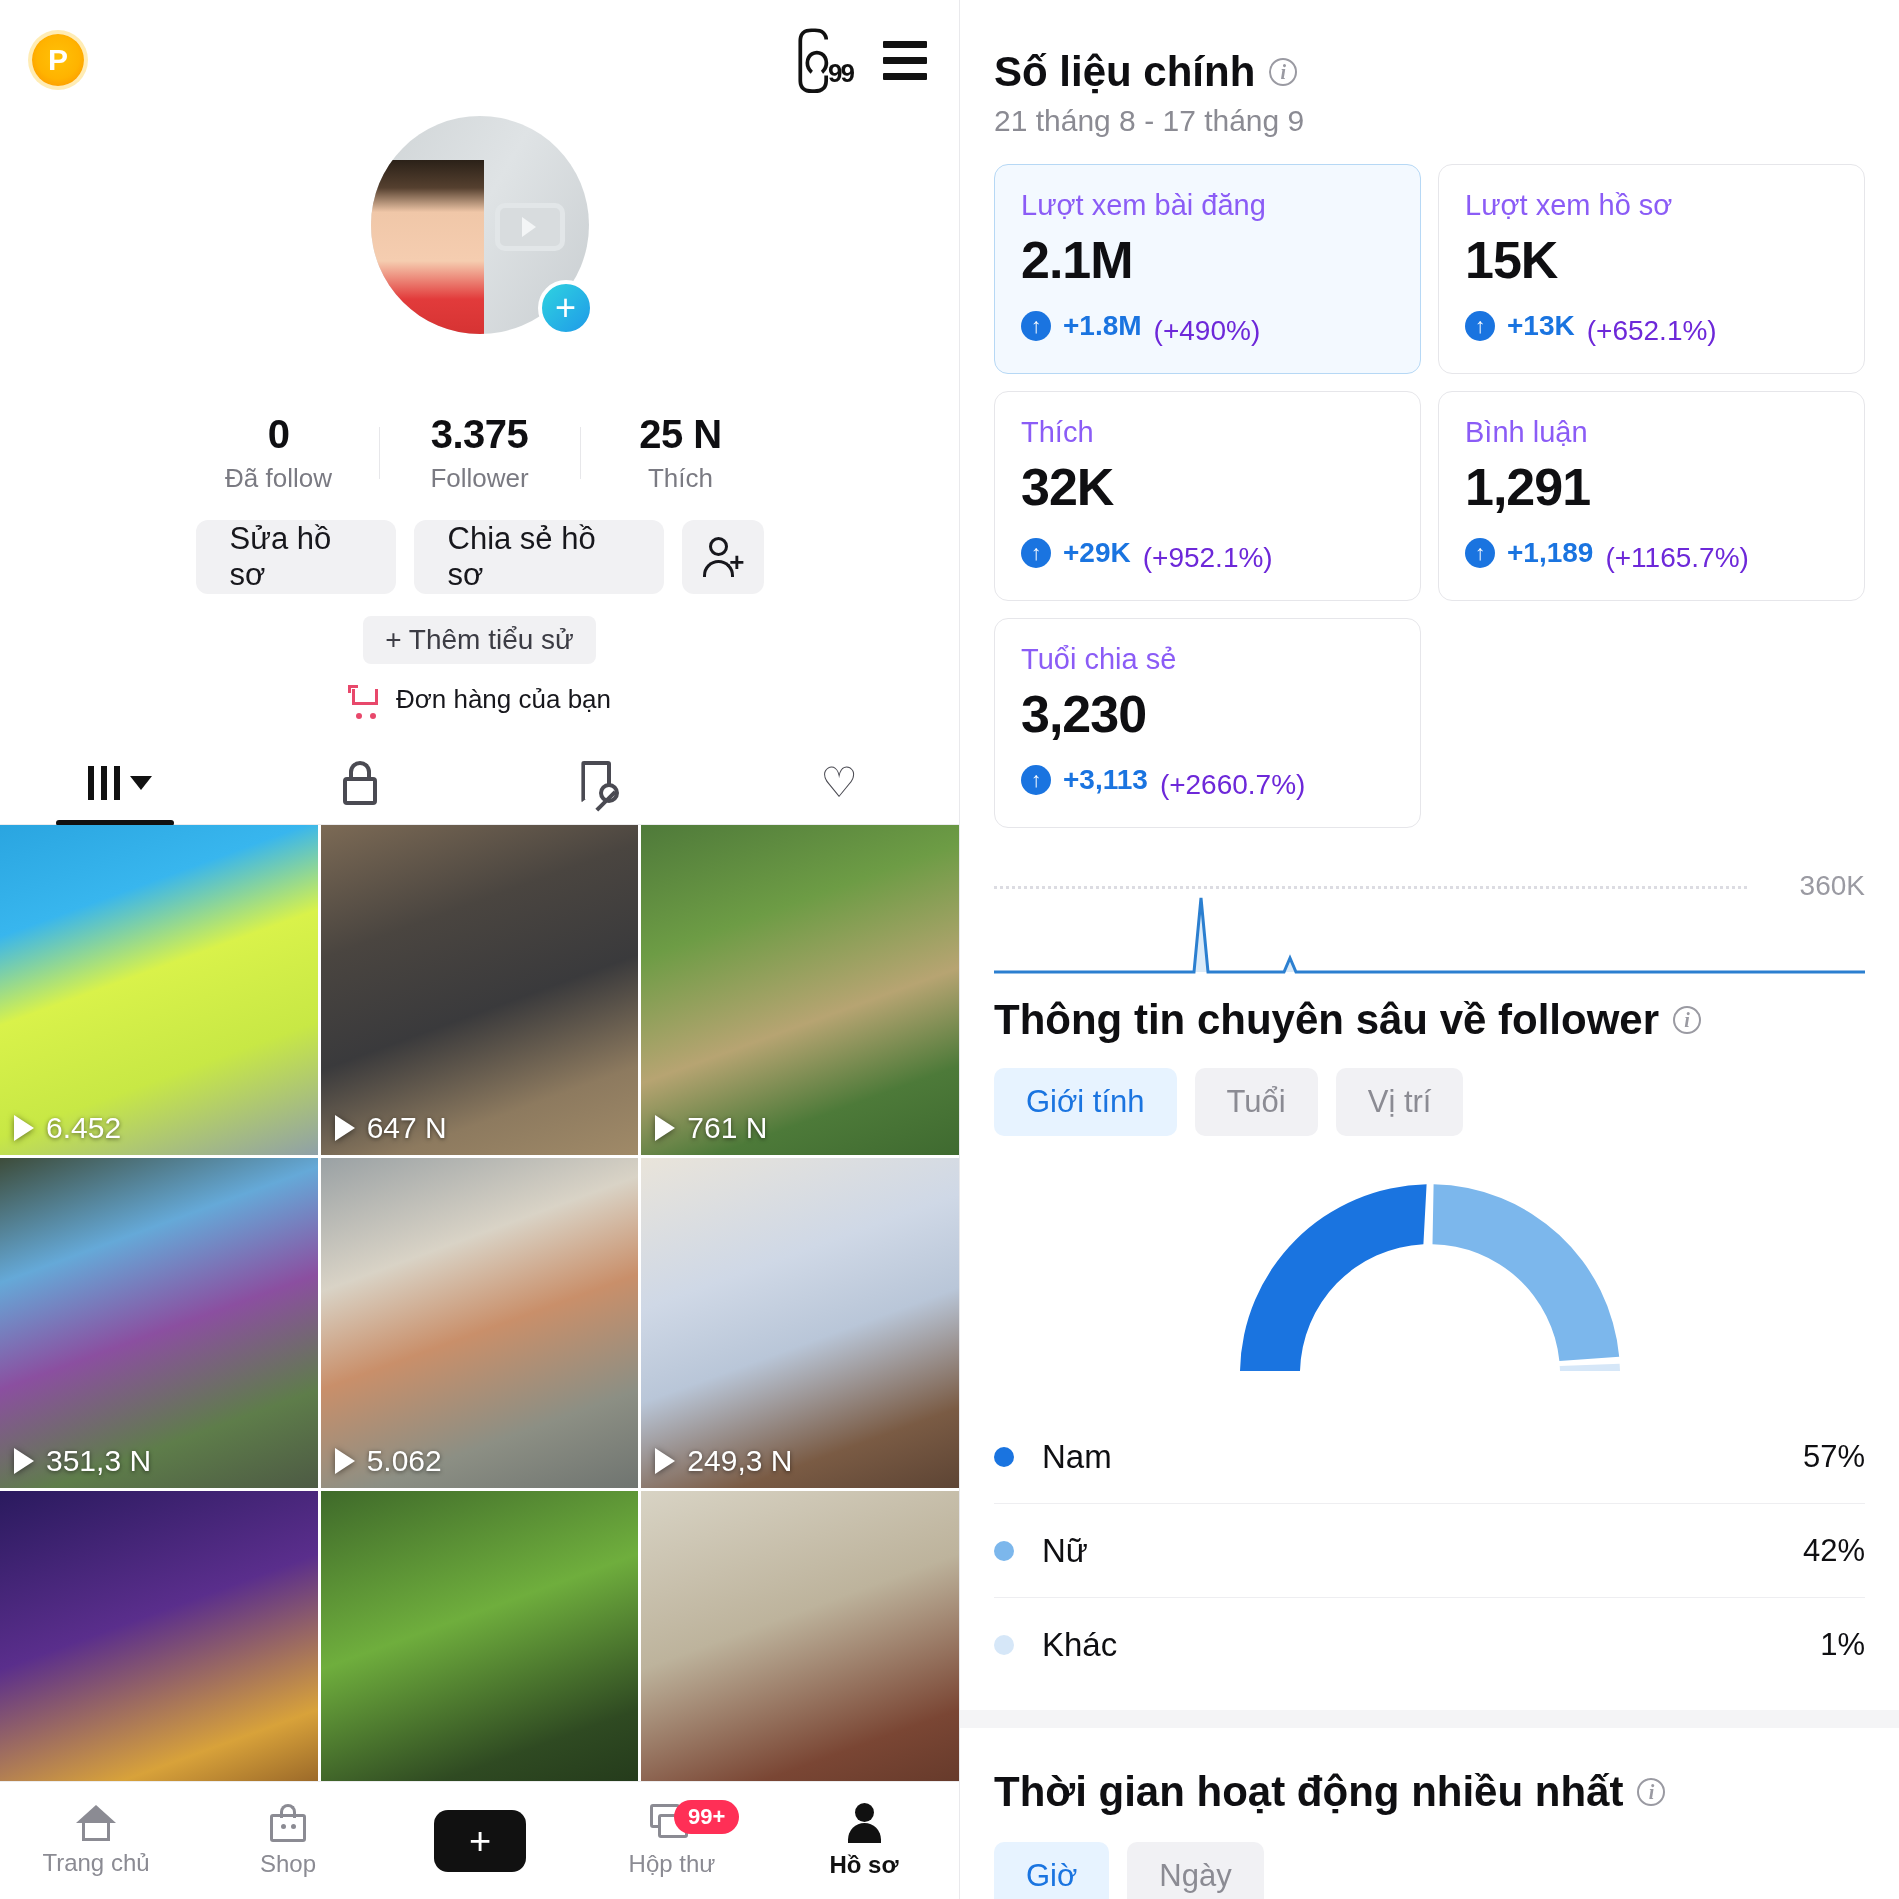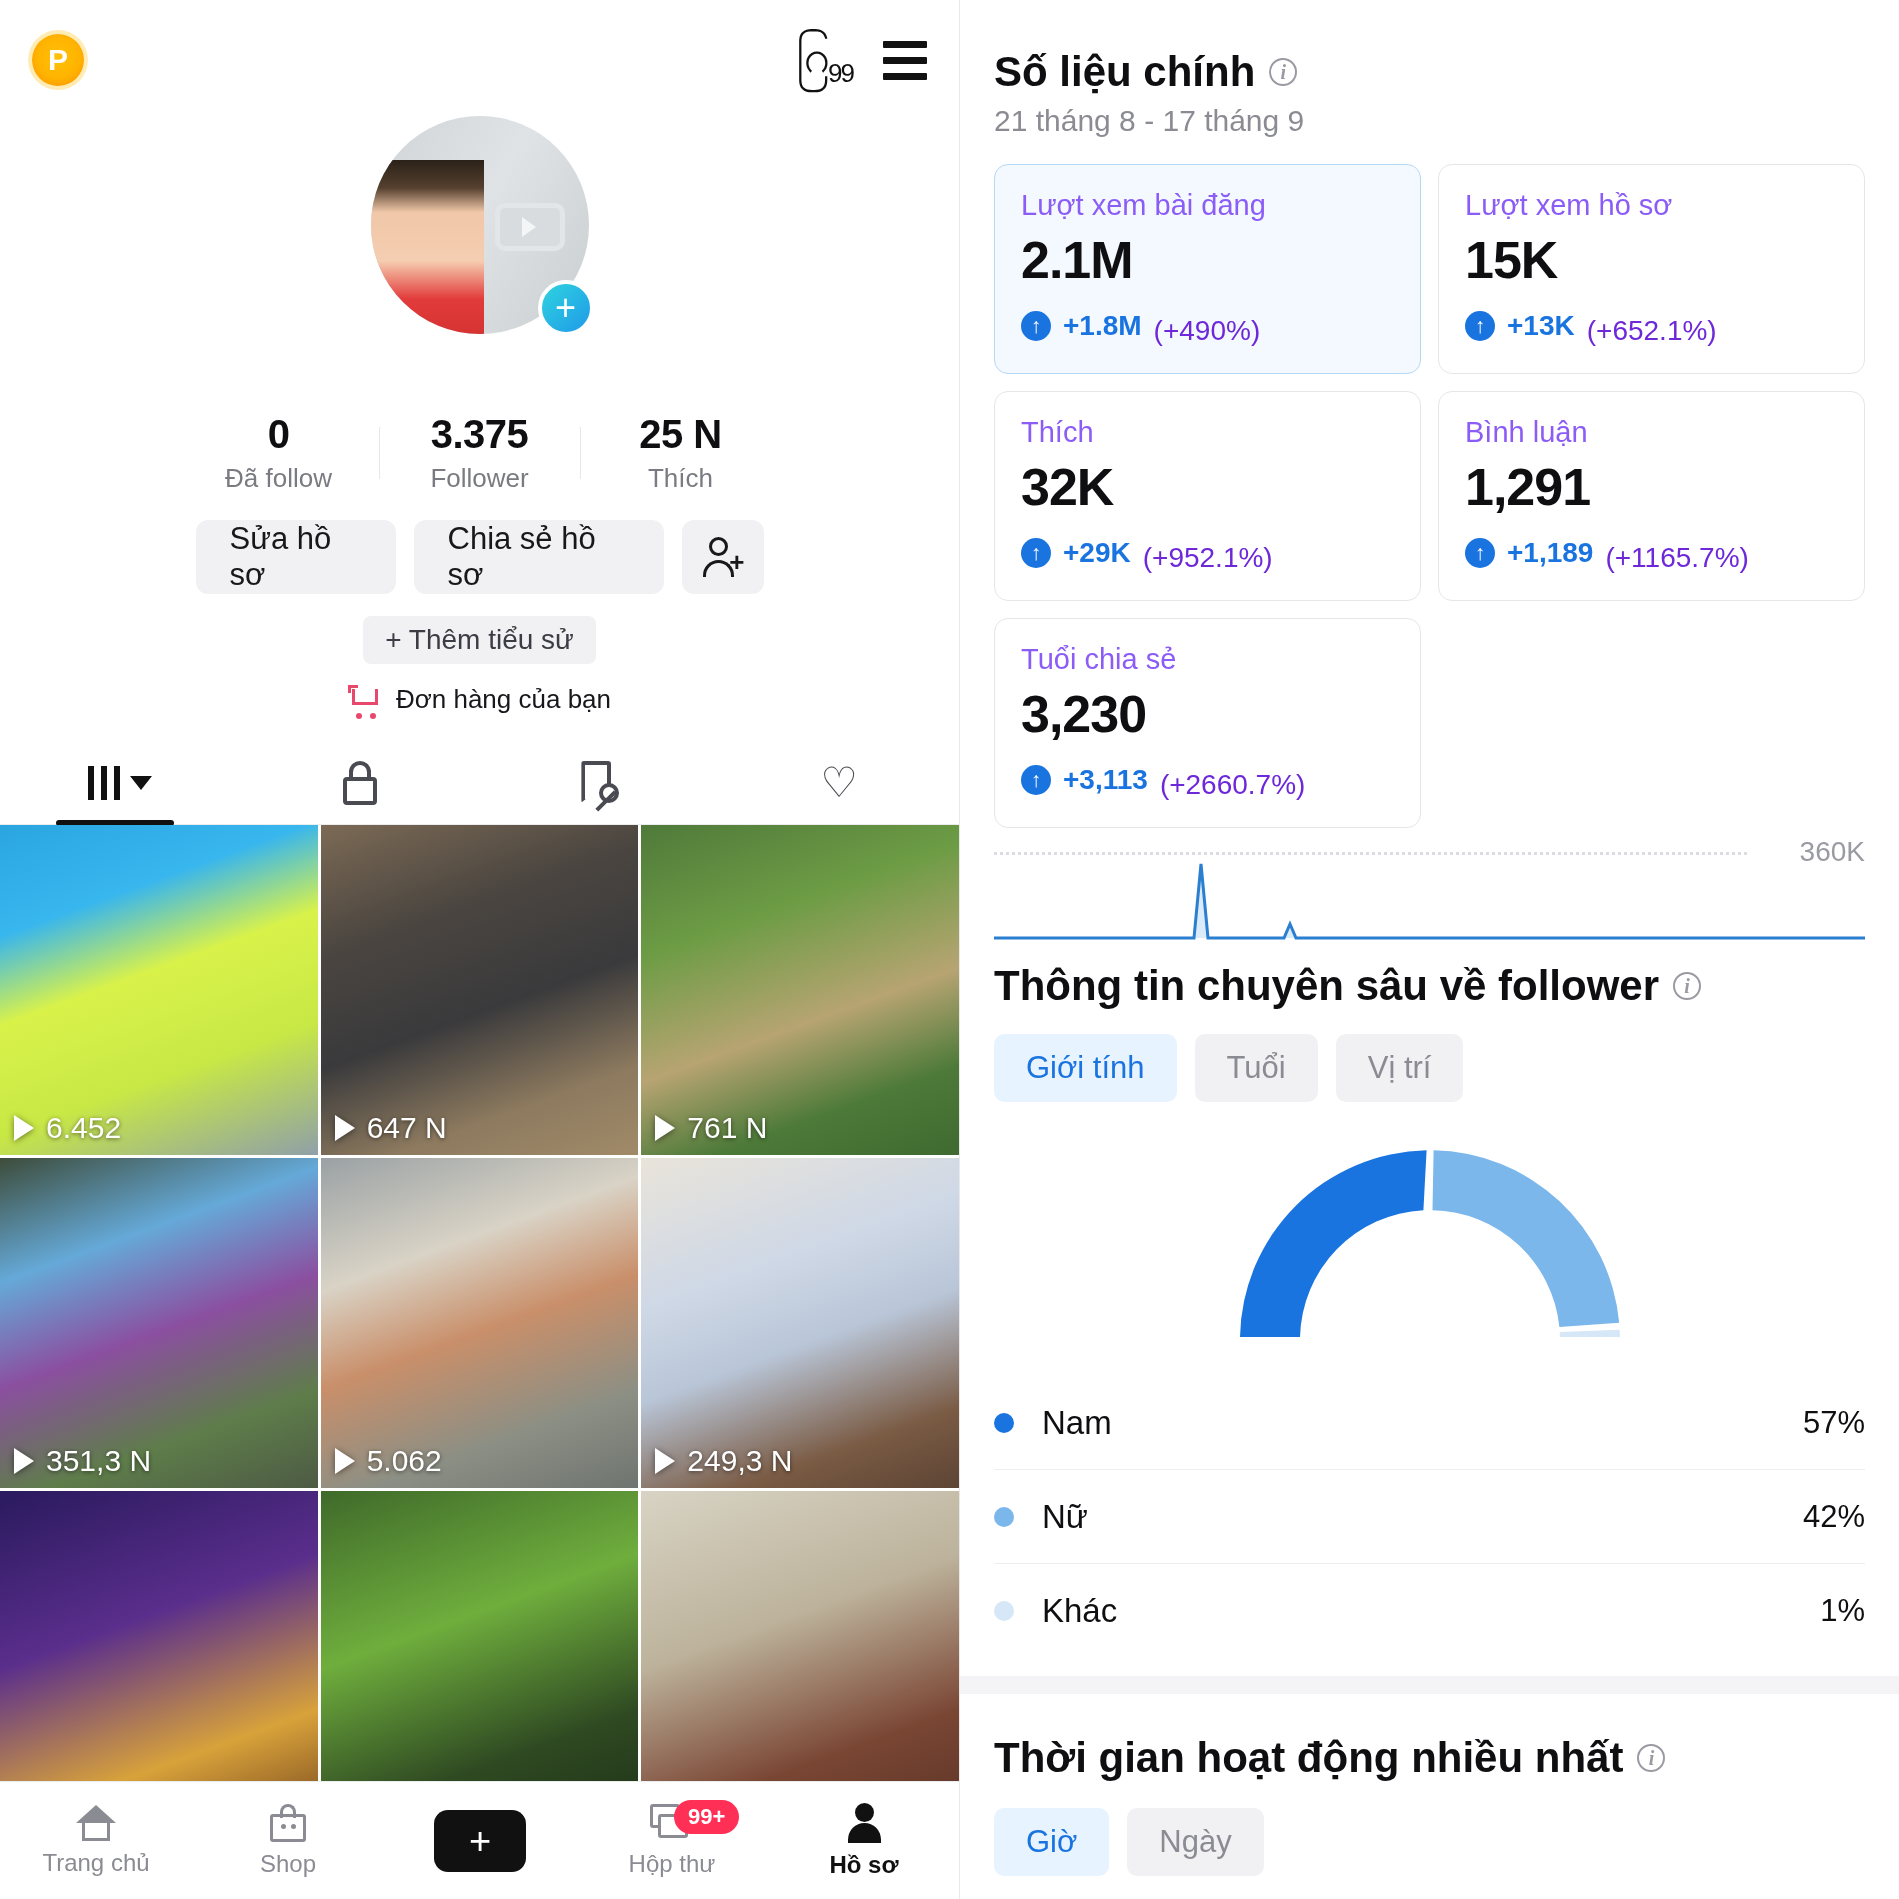--- a/index.html
+++ b/index.html
@@ -22,21 +22,21 @@
     padding: 0 32px; position: relative;
   }
   .coin {
     width: 52px; height: 52px; border-radius: 50%;
     background: radial-gradient(circle at 50% 45%, #ffc107 0%, #ffb300 55%, #fb8c00 100%);
     box-shadow: 0 0 0 4px rgba(255,193,7,.30);
     display: flex; align-items: center; justify-content: center;
     color: #fff; font-weight: bold; font-size: 30px; line-height: 1;
   }
   .topright { margin-left: auto; display: flex; align-items: center; gap: 30px; }
-  .glyph99 { font-size: 46px; font-weight: 400; color: #111; letter-spacing: -2px; }
+  .glyph99 { font-size: 46px; font-weight: 700; color: #111; letter-spacing: -2px; }
   .glyph99 sub { font-size: 26px; }
   .hamb { width: 44px; display: flex; flex-direction: column; gap: 9px; }
   .hamb i { display: block; height: 7px; background: #111; border-radius: 1px; }
 
   .avatar-wrap { display: flex; justify-content: center; margin-top: -4px; position: relative; }
   .avatar {
     width: 218px; height: 218px; border-radius: 50%;
     background: linear-gradient(120deg, #cfd4d6 0%, #dfe3e5 48%, #c9ced1 100%);
     position: relative; overflow: hidden;
   }
@@ -184,21 +184,21 @@
   .card .ttl { font-size: 29px; color: #8b5cf6; }
   .card .val { font-size: 52px; font-weight: bold; color: #0f0f12; margin-top: 8px; letter-spacing: -1px; }
   .card .delta { margin-top: 14px; display: flex; align-items: center; gap: 12px; font-size: 28px; }
   .up-ic {
     width: 30px; height: 30px; border-radius: 50%; background: #1a74e0; color:#fff;
     font-size: 21px; line-height: 30px; text-align: center; font-weight: 700;
   }
   .delta .d1 { color: #1a74e0; font-weight: 600; }
   .delta .d2 { color: #6d28d9; margin-top: 11px; }
 
-  .spark { position: relative; height: 130px; }
+  .spark { margin-top: 34px; position: relative; height: 130px; }
   .spark .gridline { position: absolute; left: 0; right: 118px; top: 24px; border-top: 3px dotted #dcdce2; }
   .spark .glab { position: absolute; right: 0; top: 8px; font-size: 28px; color: #9a9aa2; }
   .spark svg { position: absolute; left: 0; top: 0; }
 
   .sec2 { margin-top: 4px; }
   .chips { display: flex; gap: 18px; margin-top: 24px; }
   .chip { background: #f1f1f4; border-radius: 10px; padding: 16px 32px; font-size: 31px; color: #8b8b93; }
   .chip.on { background: #e7f3ff; color: #1a74e0; }
 
   .gauge { margin-top: 30px; display: flex; justify-content: center; height: 210px; }

